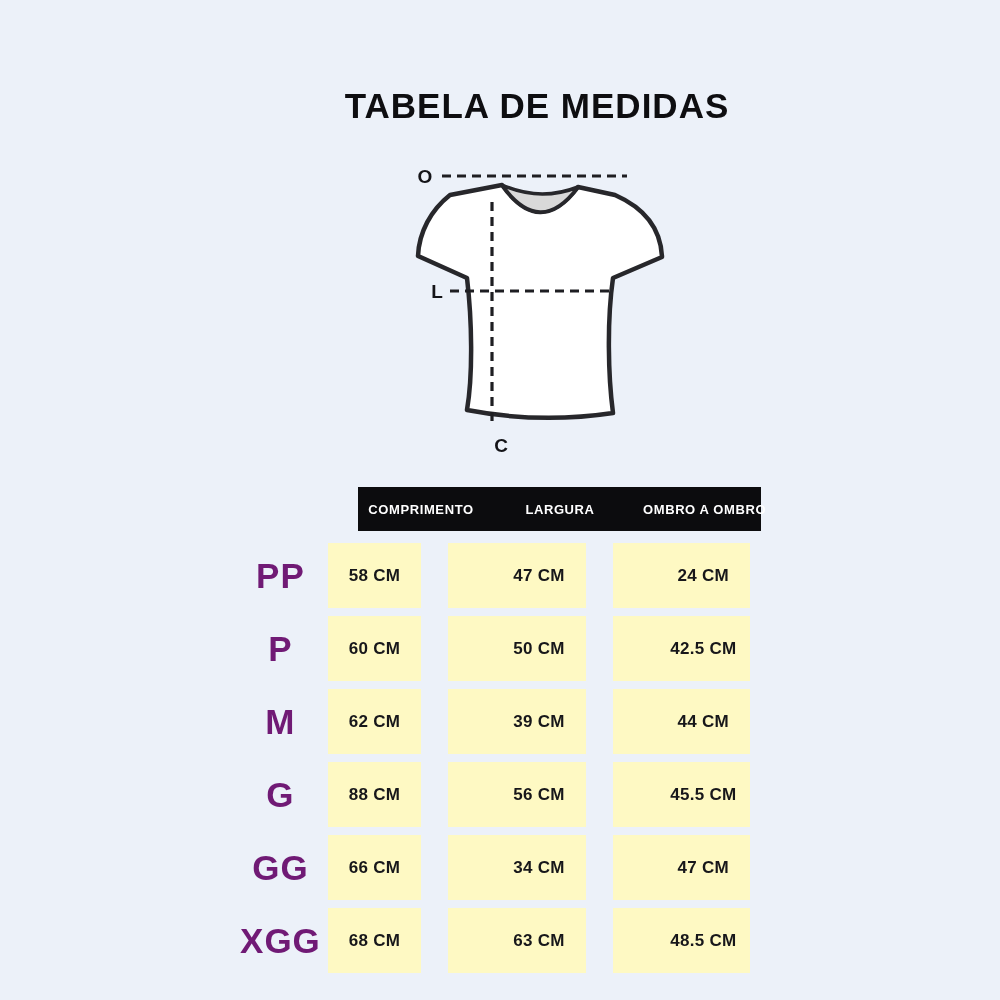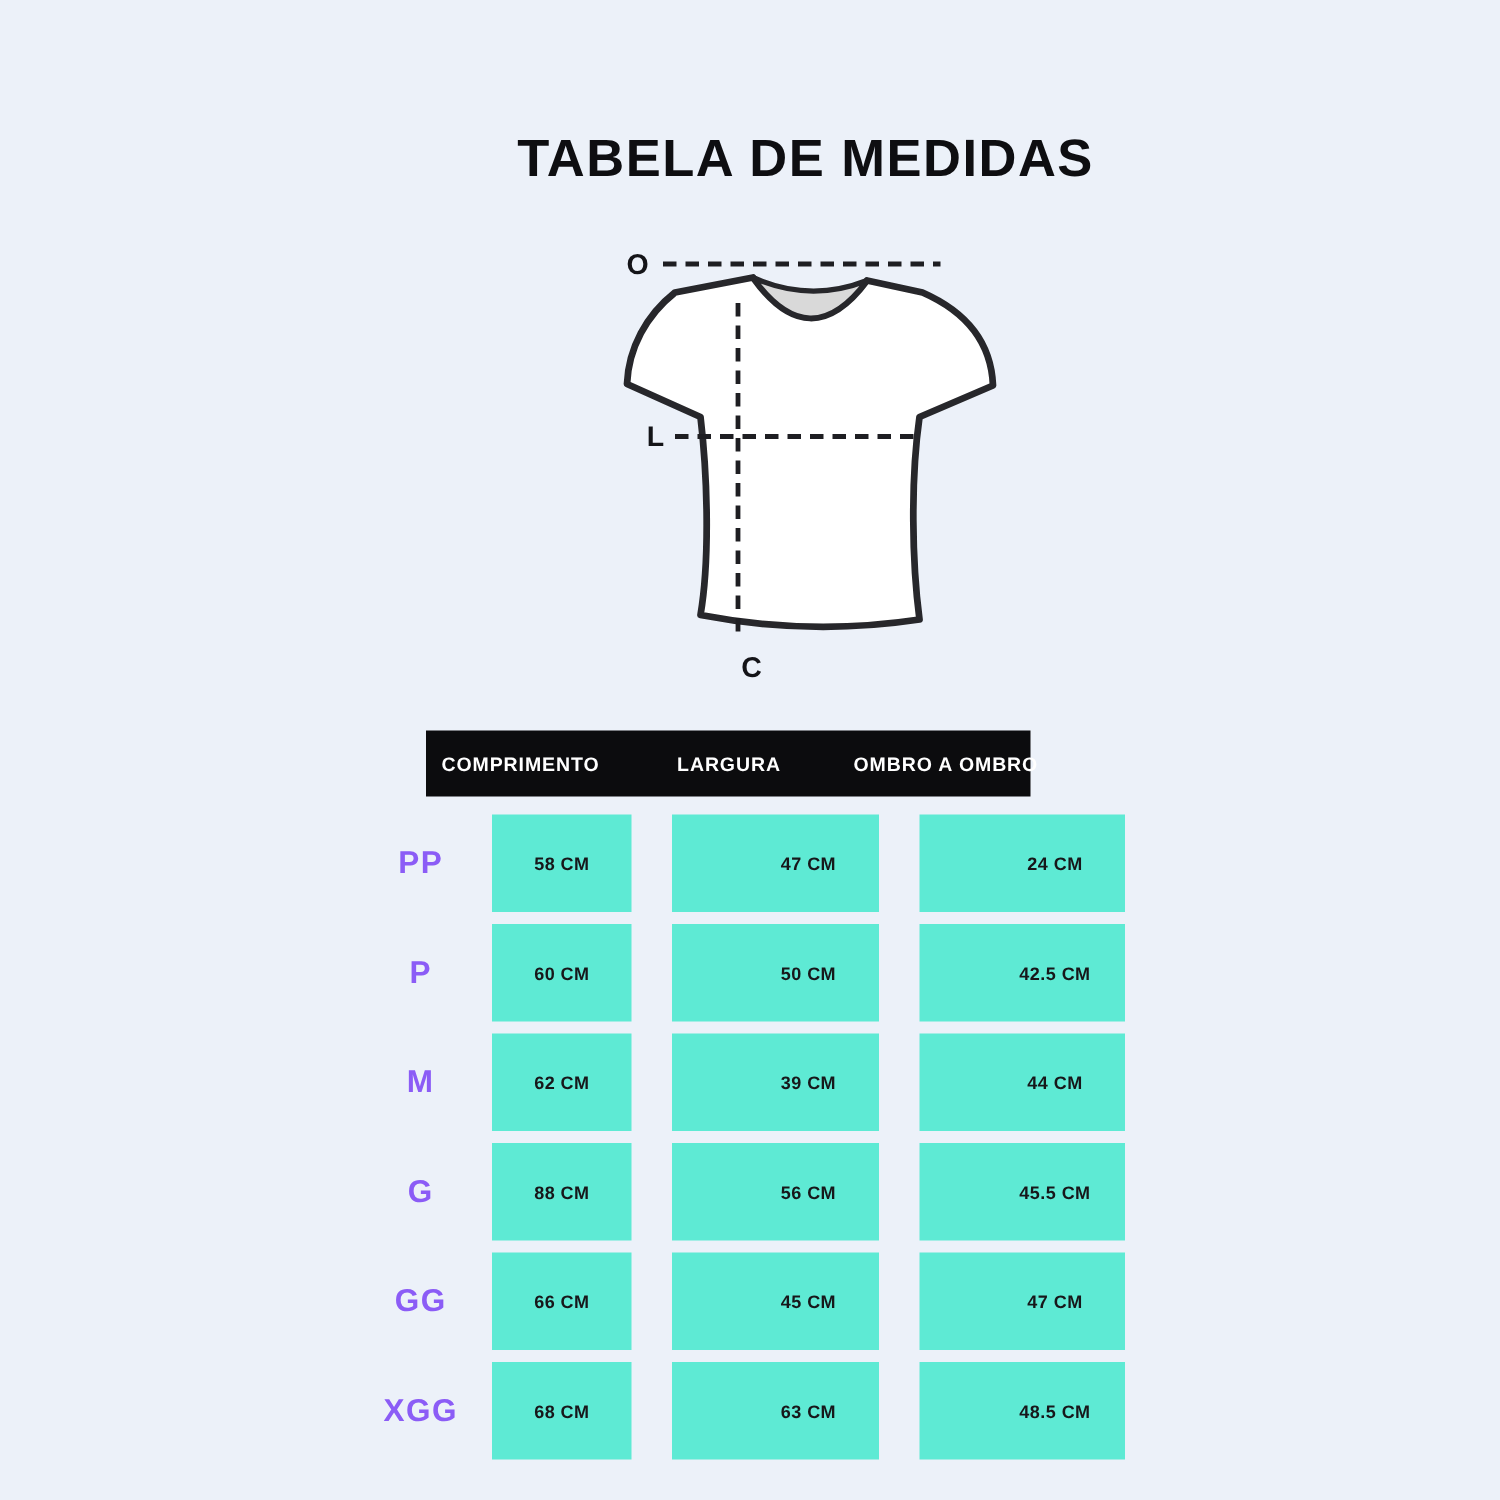--- a/index.html
+++ b/index.html
@@ -42,21 +42,21 @@
     fill: #141418;
     text-anchor: middle;
   }
   .size-table {
     position: absolute;
     left: 240px;
     top: 487px;
     width: 510px;
   }
   .header-bar {
-    margin-left: 44px;
+    margin-left: 118px;
     width: 403px;
     height: 44px;
     background: #0c0c0e;
     display: flex;
     align-items: center;
     box-sizing: border-box;
     padding-left: 7px;
   }
   .header-cell {
     width: 112px;
@@ -69,32 +69,32 @@
   }
   .header-cell + .header-cell { margin-left: 27px; }
   .rows { margin-top: 12px; }
   .row { display: flex; height: 65px; }
   .row + .row { margin-top: 8px; }
   .size-label {
     width: 97px;
     display: flex;
     align-items: center;
     justify-content: center;
-    font-size: 21px;
+    font-size: 35px;
     font-weight: 800;
     letter-spacing: 1px;
-    color: #8b5cf6;
+    color: #701a75;
   }
   .cell {
     width: 112px;
-    background: #5eead4;
+    background: #fef9c3;
     display: flex;
     align-items: center;
     justify-content: center;
-    font-size: 12px;
+    font-size: 17px;
     font-weight: 700;
     letter-spacing: 0.3px;
     color: #17171a;
     white-space: nowrap;
   }
   .size-label + .cell { margin-left: 7px; }
   .cell + .cell { margin-left: 27px; padding-left: 44px; }
 </style>
 </head>
 <body>
@@ -150,21 +150,21 @@
       <div class="row">
         <div class="size-label">G</div>
         <div class="cell">88 CM</div>
         <div class="cell">56 CM</div>
         <div class="cell">45.5 CM</div>
       </div>
 
       <div class="row">
         <div class="size-label">GG</div>
         <div class="cell">66 CM</div>
-        <div class="cell">45 CM</div>
+        <div class="cell">34 CM</div>
         <div class="cell">47 CM</div>
       </div>
 
       <div class="row">
         <div class="size-label">XGG</div>
         <div class="cell">68 CM</div>
         <div class="cell">63 CM</div>
         <div class="cell">48.5 CM</div>
       </div>
 

